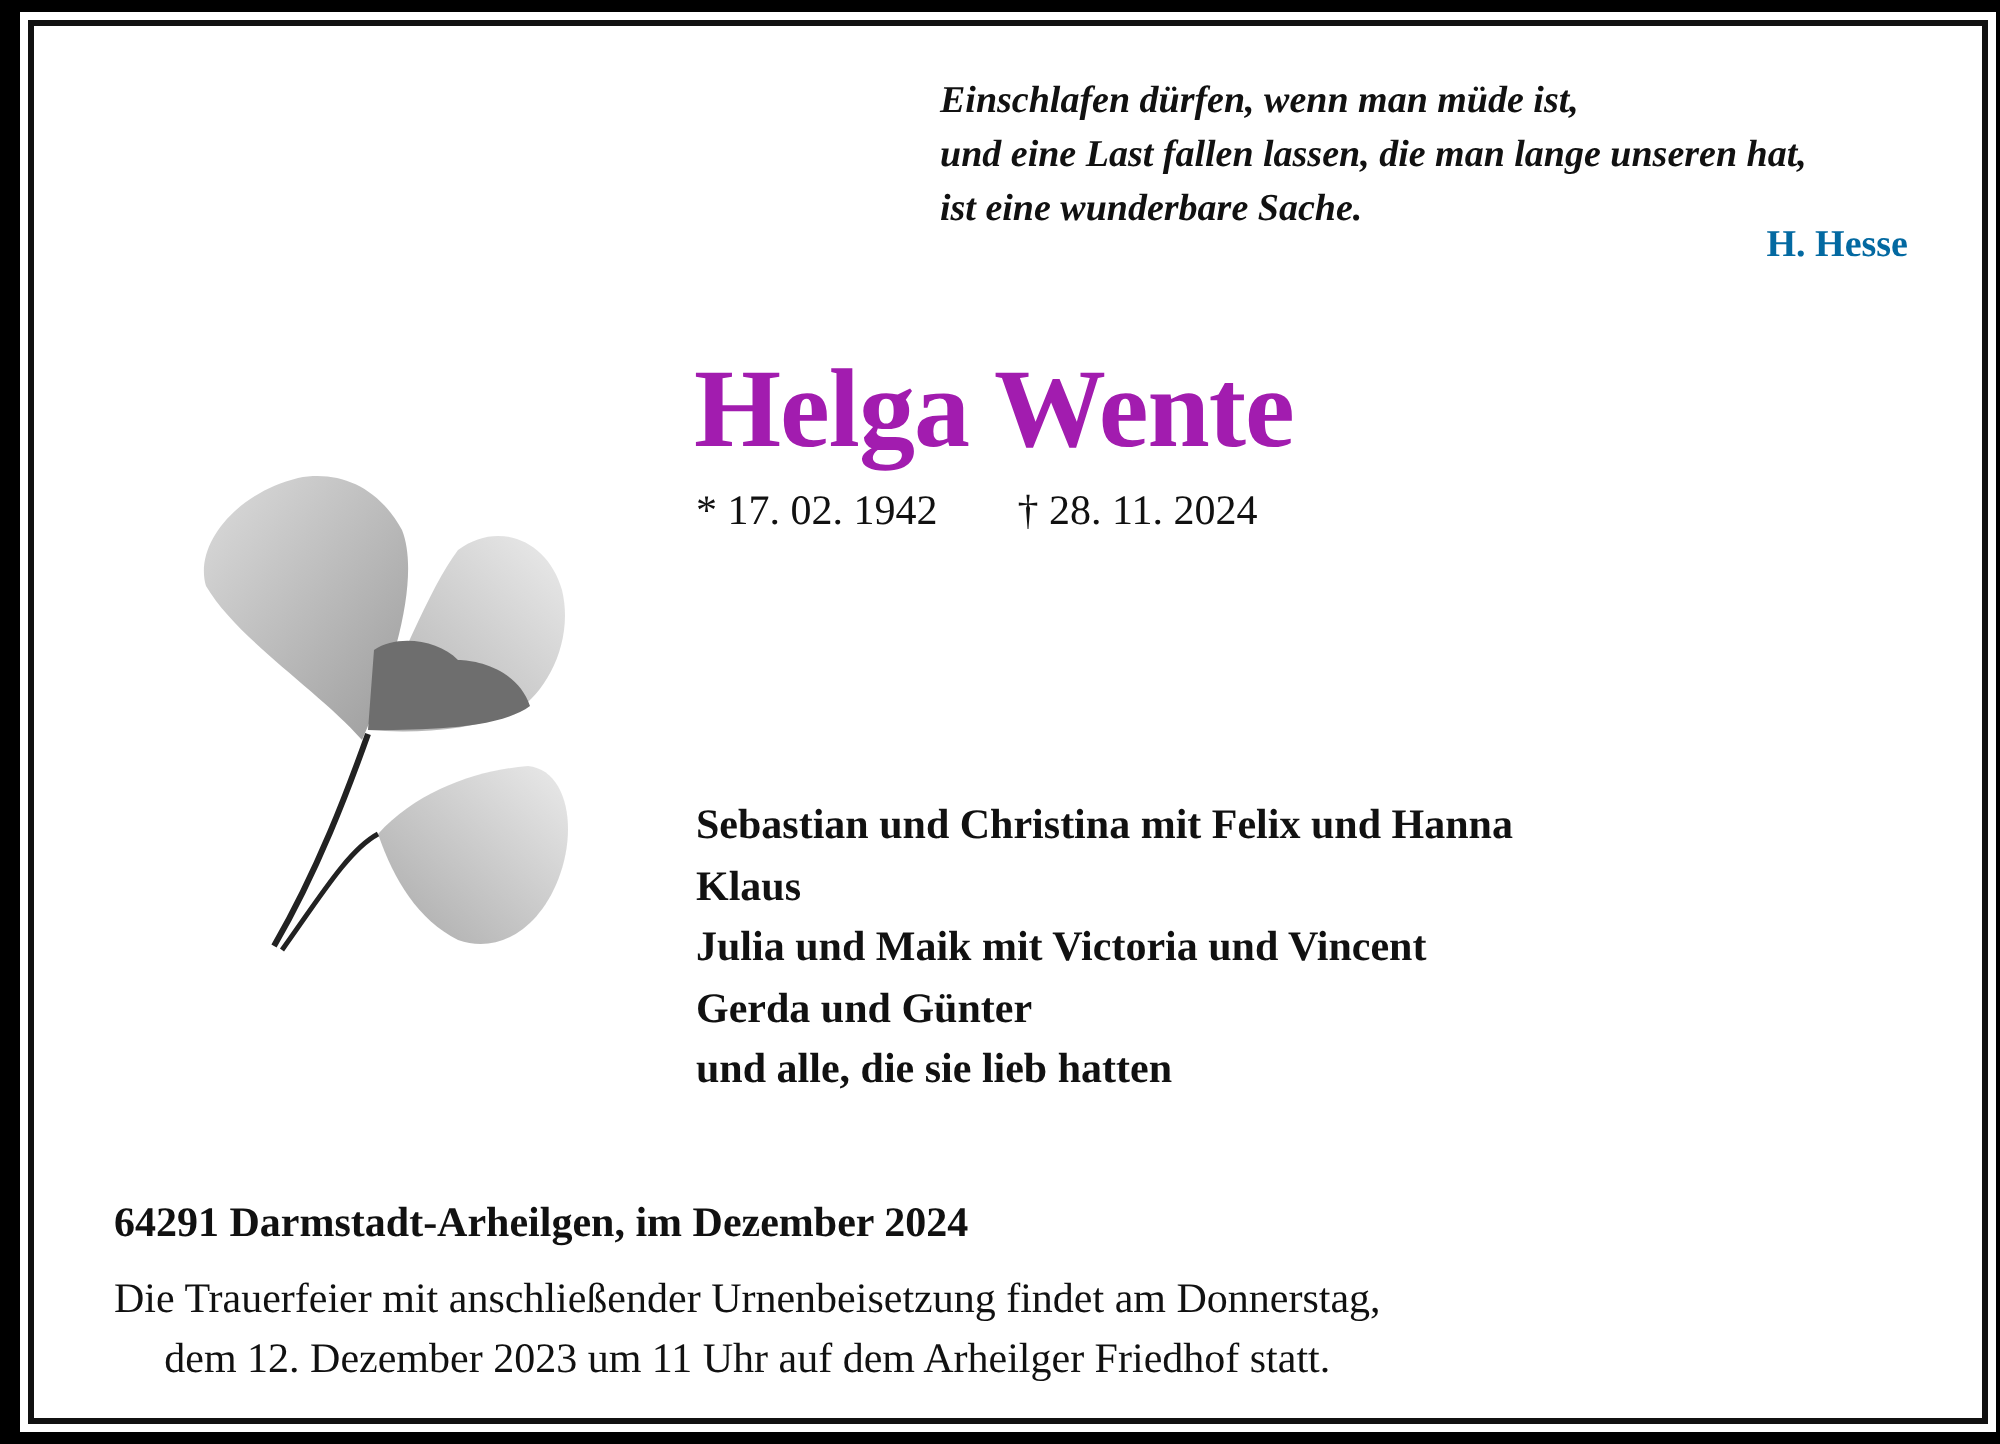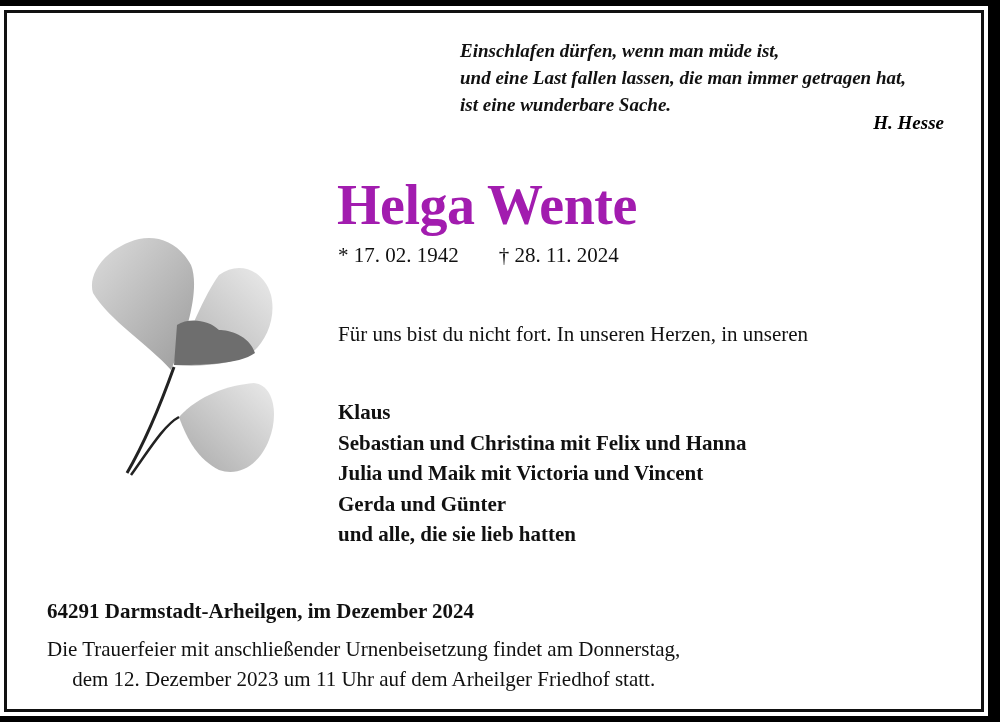--- a/index.html
+++ b/index.html
@@ -1,45 +1,45 @@
 <!DOCTYPE html>
 <html><head>
 <meta charset="utf-8">
 <style>
   html, body { margin: 0; padding: 0; background: #000; }
   body { width: 1000px; height: 722px; position: relative; overflow: hidden;
          font-family: "Liberation Serif", "DejaVu Serif", serif; color: #111; }
-  .outer { position: absolute; left: 0; top: 6px; width: 988px; height: 710px; background: #fff; }
+  .outer { position: absolute; left: 10px; top: 6px; width: 988px; height: 710px; background: #fff; }
   .inner { position: absolute; left: 4px; top: 4px; width: 974px; height: 696px;
            border: 3px solid #111; background: #fff; box-sizing: content-box; }
   .quote { position: absolute; left: 453px; top: 24px; font-style: italic; font-weight: bold;
            font-size: 19px; line-height: 27px; color: #111; }
   .quote div { white-space: nowrap; }
-  .author { position: absolute; right: 37px; top: 99px; font-style: italic; font-weight: bold;
-            font-size: 19px; color: #000000; white-space: nowrap; }
+  .author { position: absolute; right: 37px; top: 99px; font-weight: bold;
+            font-size: 19px; color: #0369a1; white-space: nowrap; }
   .name { position: absolute; left: 330px; top: 160px; font-size: 56px; font-weight: bold;
           letter-spacing: -0.5px; color: #a21caf; white-space: nowrap; }
   .dates { position: absolute; left: 331px; top: 230px; font-size: 21px; white-space: nowrap; }
   .dates span { margin-right: 40px; }
   .leaf { position: absolute; left: 72px; top: 212px; width: 210px; height: 262px; }
   .message { position: absolute; left: 331px; top: 307px; font-size: 21px; line-height: 29px; white-space: nowrap; }
   .family { position: absolute; left: 331px; top: 384px; font-size: 21px; font-weight: bold;
             line-height: 30.5px; white-space: nowrap; }
   .place { position: absolute; left: 40px; top: 586px; font-size: 21px; white-space: nowrap; font-weight: bold; }
   .service { position: absolute; left: 40px; top: 621px; font-size: 21px; line-height: 30px; white-space: nowrap; text-align: center; }
 </style>
 </head>
 <body>
 
 <div class="outer">
   <div class="inner">
 
     <div class="quote">
       <div>Einschlafen dürfen, wenn man müde ist,</div>
-      <div>und eine Last fallen lassen, die man immer getragen hat,</div>
+      <div>und eine Last fallen lassen, die man lange unseren hat,</div>
       <div>ist eine wunderbare Sache.</div>
     </div>
     <div class="author">H. Hesse</div>
 
     <div class="leaf">
       <svg width="210" height="262" viewBox="0 0 210 262">
         <defs>
           <linearGradient id="g1" x1="0" y1="0" x2="1" y2="1">
             <stop offset="0" stop-color="#d6d6d6"></stop>
             <stop offset="1" stop-color="#8a8a8a"></stop>
@@ -62,26 +62,25 @@
         <path d="M100,192 C85,200 70,225 52,250" stroke="#222" stroke-width="2.5" fill="none"></path>
       </svg>
     </div>
 
     <div class="name">Helga Wente</div>
     <div class="dates">
       <span>* 17. 02. 1942</span><span>† 28. 11. 2024</span>
     </div>
 
     <div class="message">
-      <div>Für uns bist du nicht fort. In unseren Herzen, in unseren</div>
     </div>
 
     <div class="family">
+      <div>Sebastian und Christina mit Felix und Hanna</div>
       <div>Klaus</div>
-      <div>Sebastian und Christina mit Felix und Hanna</div>
       <div>Julia und Maik mit Victoria und Vincent</div>
       <div>Gerda und Günter</div>
       <div>und alle, die sie lieb hatten</div>
     </div>
 
     <div class="place">64291 Darmstadt-Arheilgen, im Dezember 2024</div>
     <div class="service">
       <div>Die Trauerfeier mit anschließender Urnenbeisetzung findet am Donnerstag,</div>
       <div>dem 12. Dezember 2023 um 11 Uhr auf dem Arheilger Friedhof statt.</div>
     </div>

